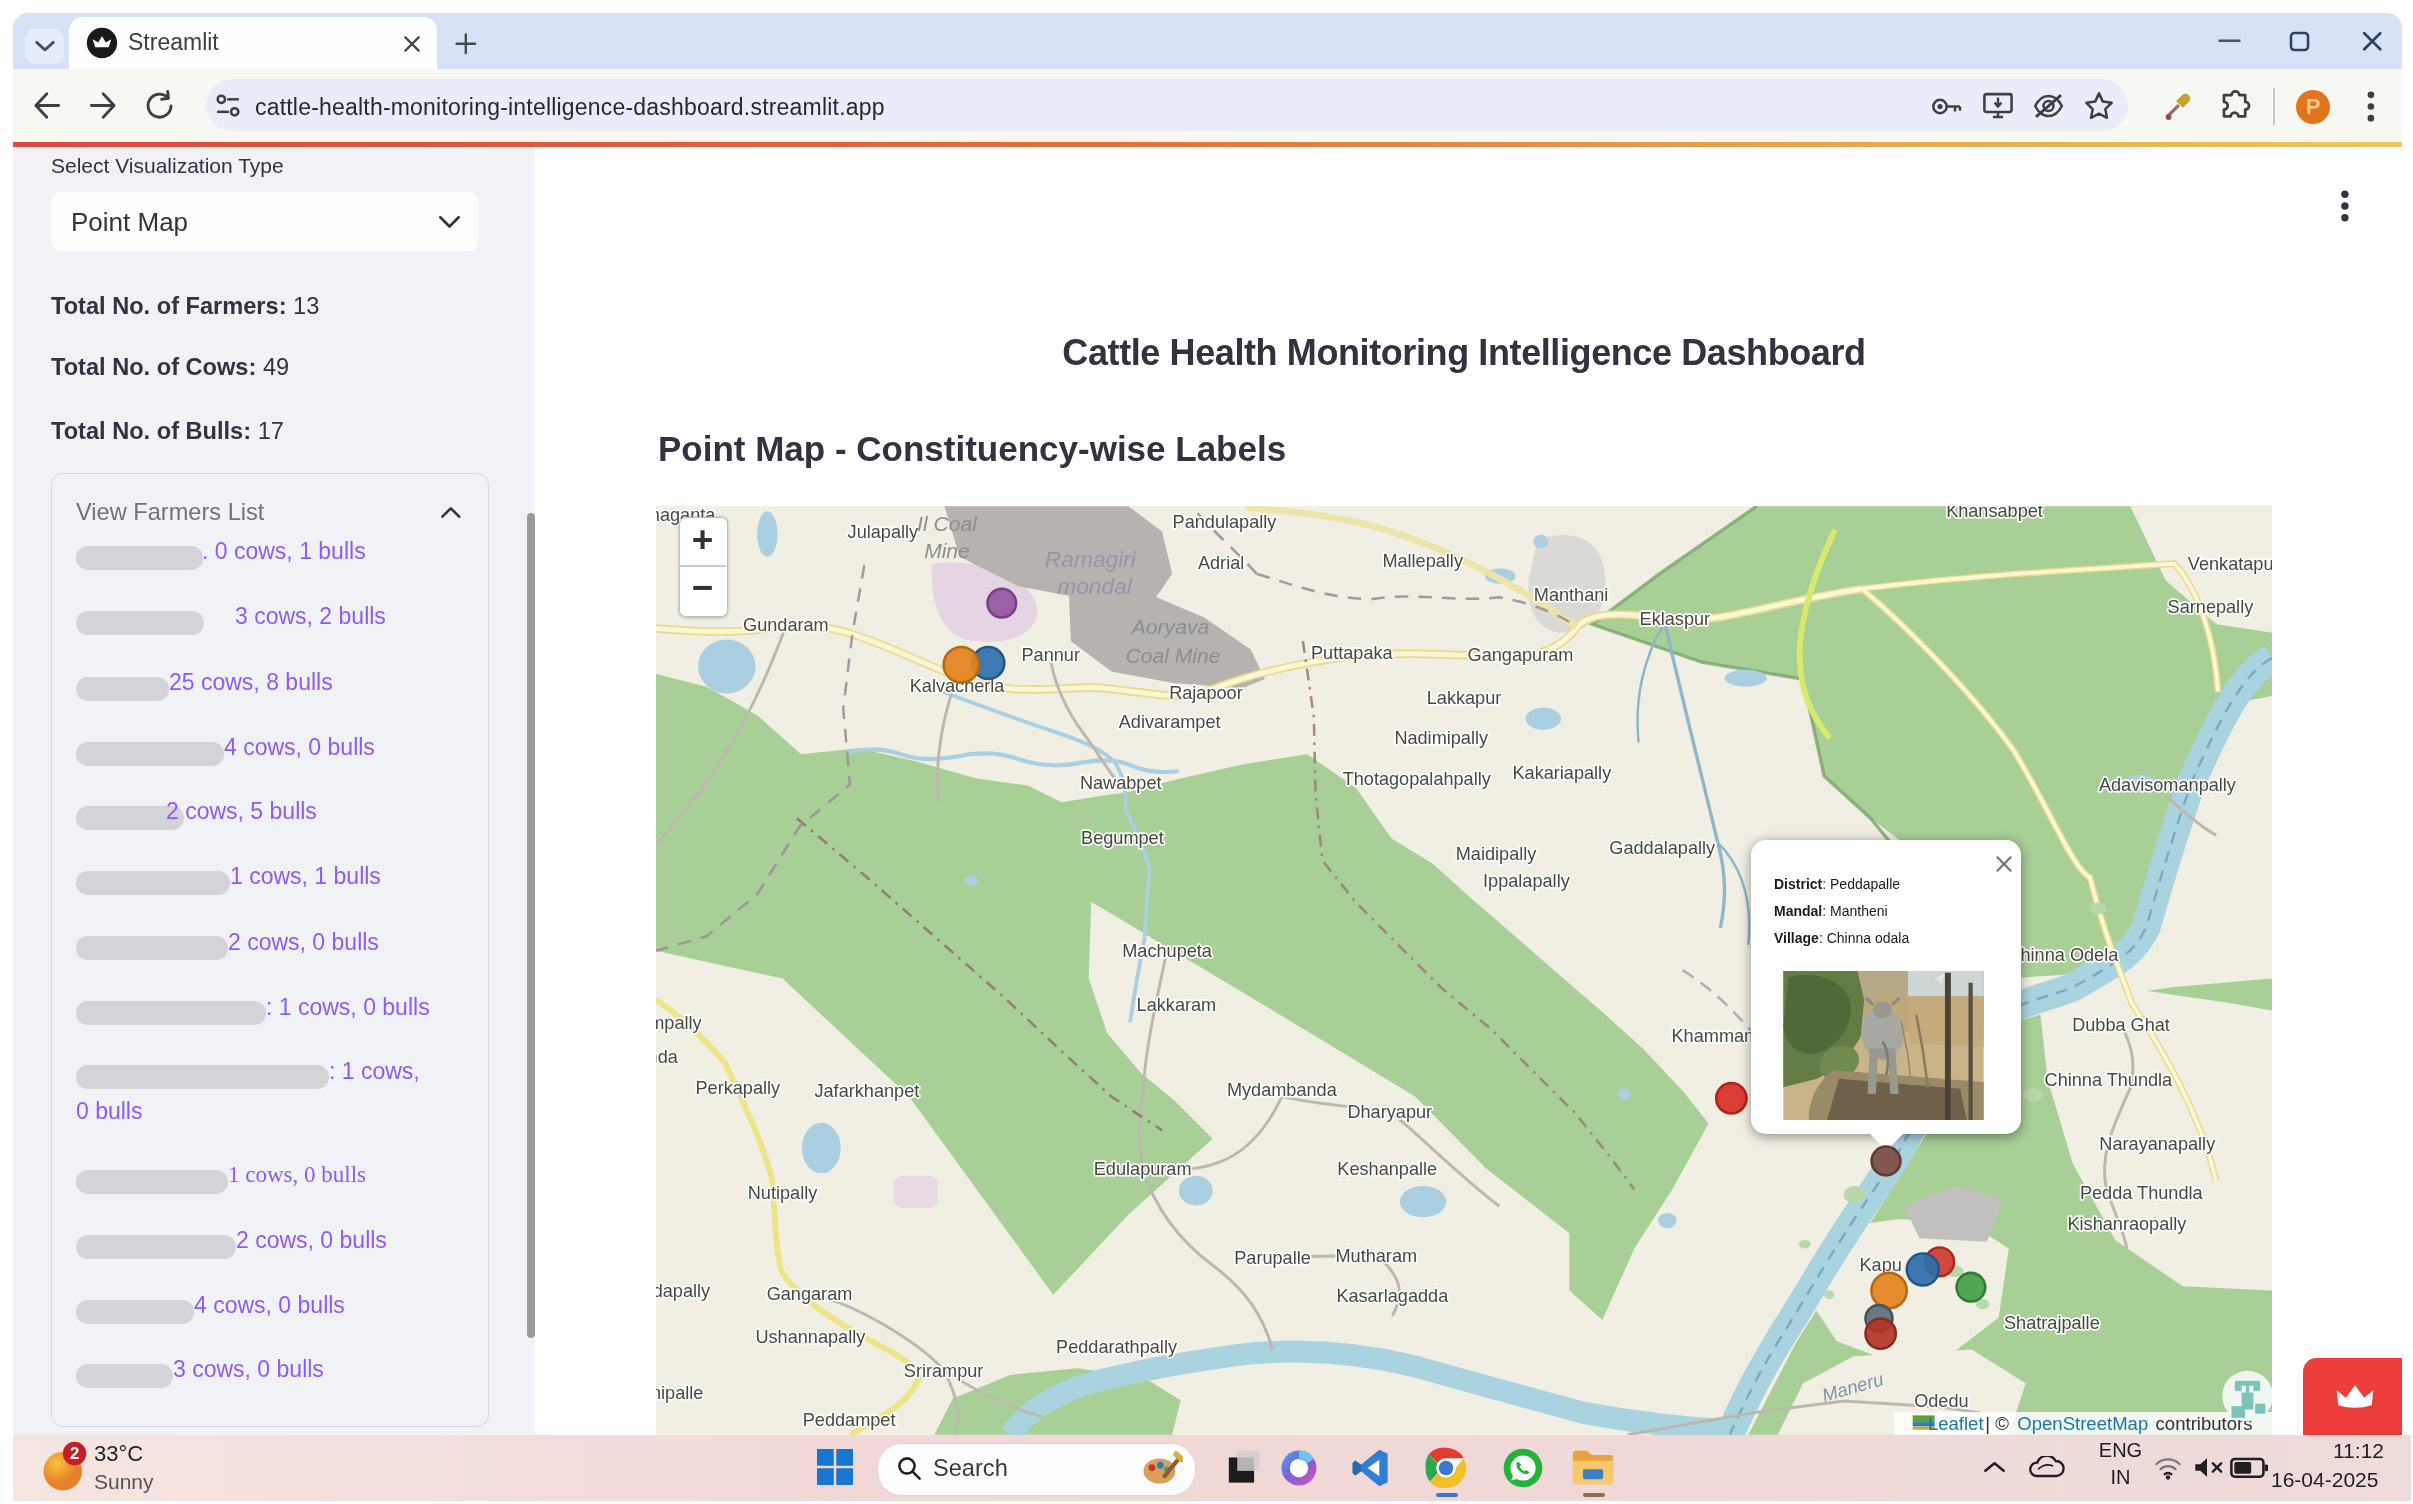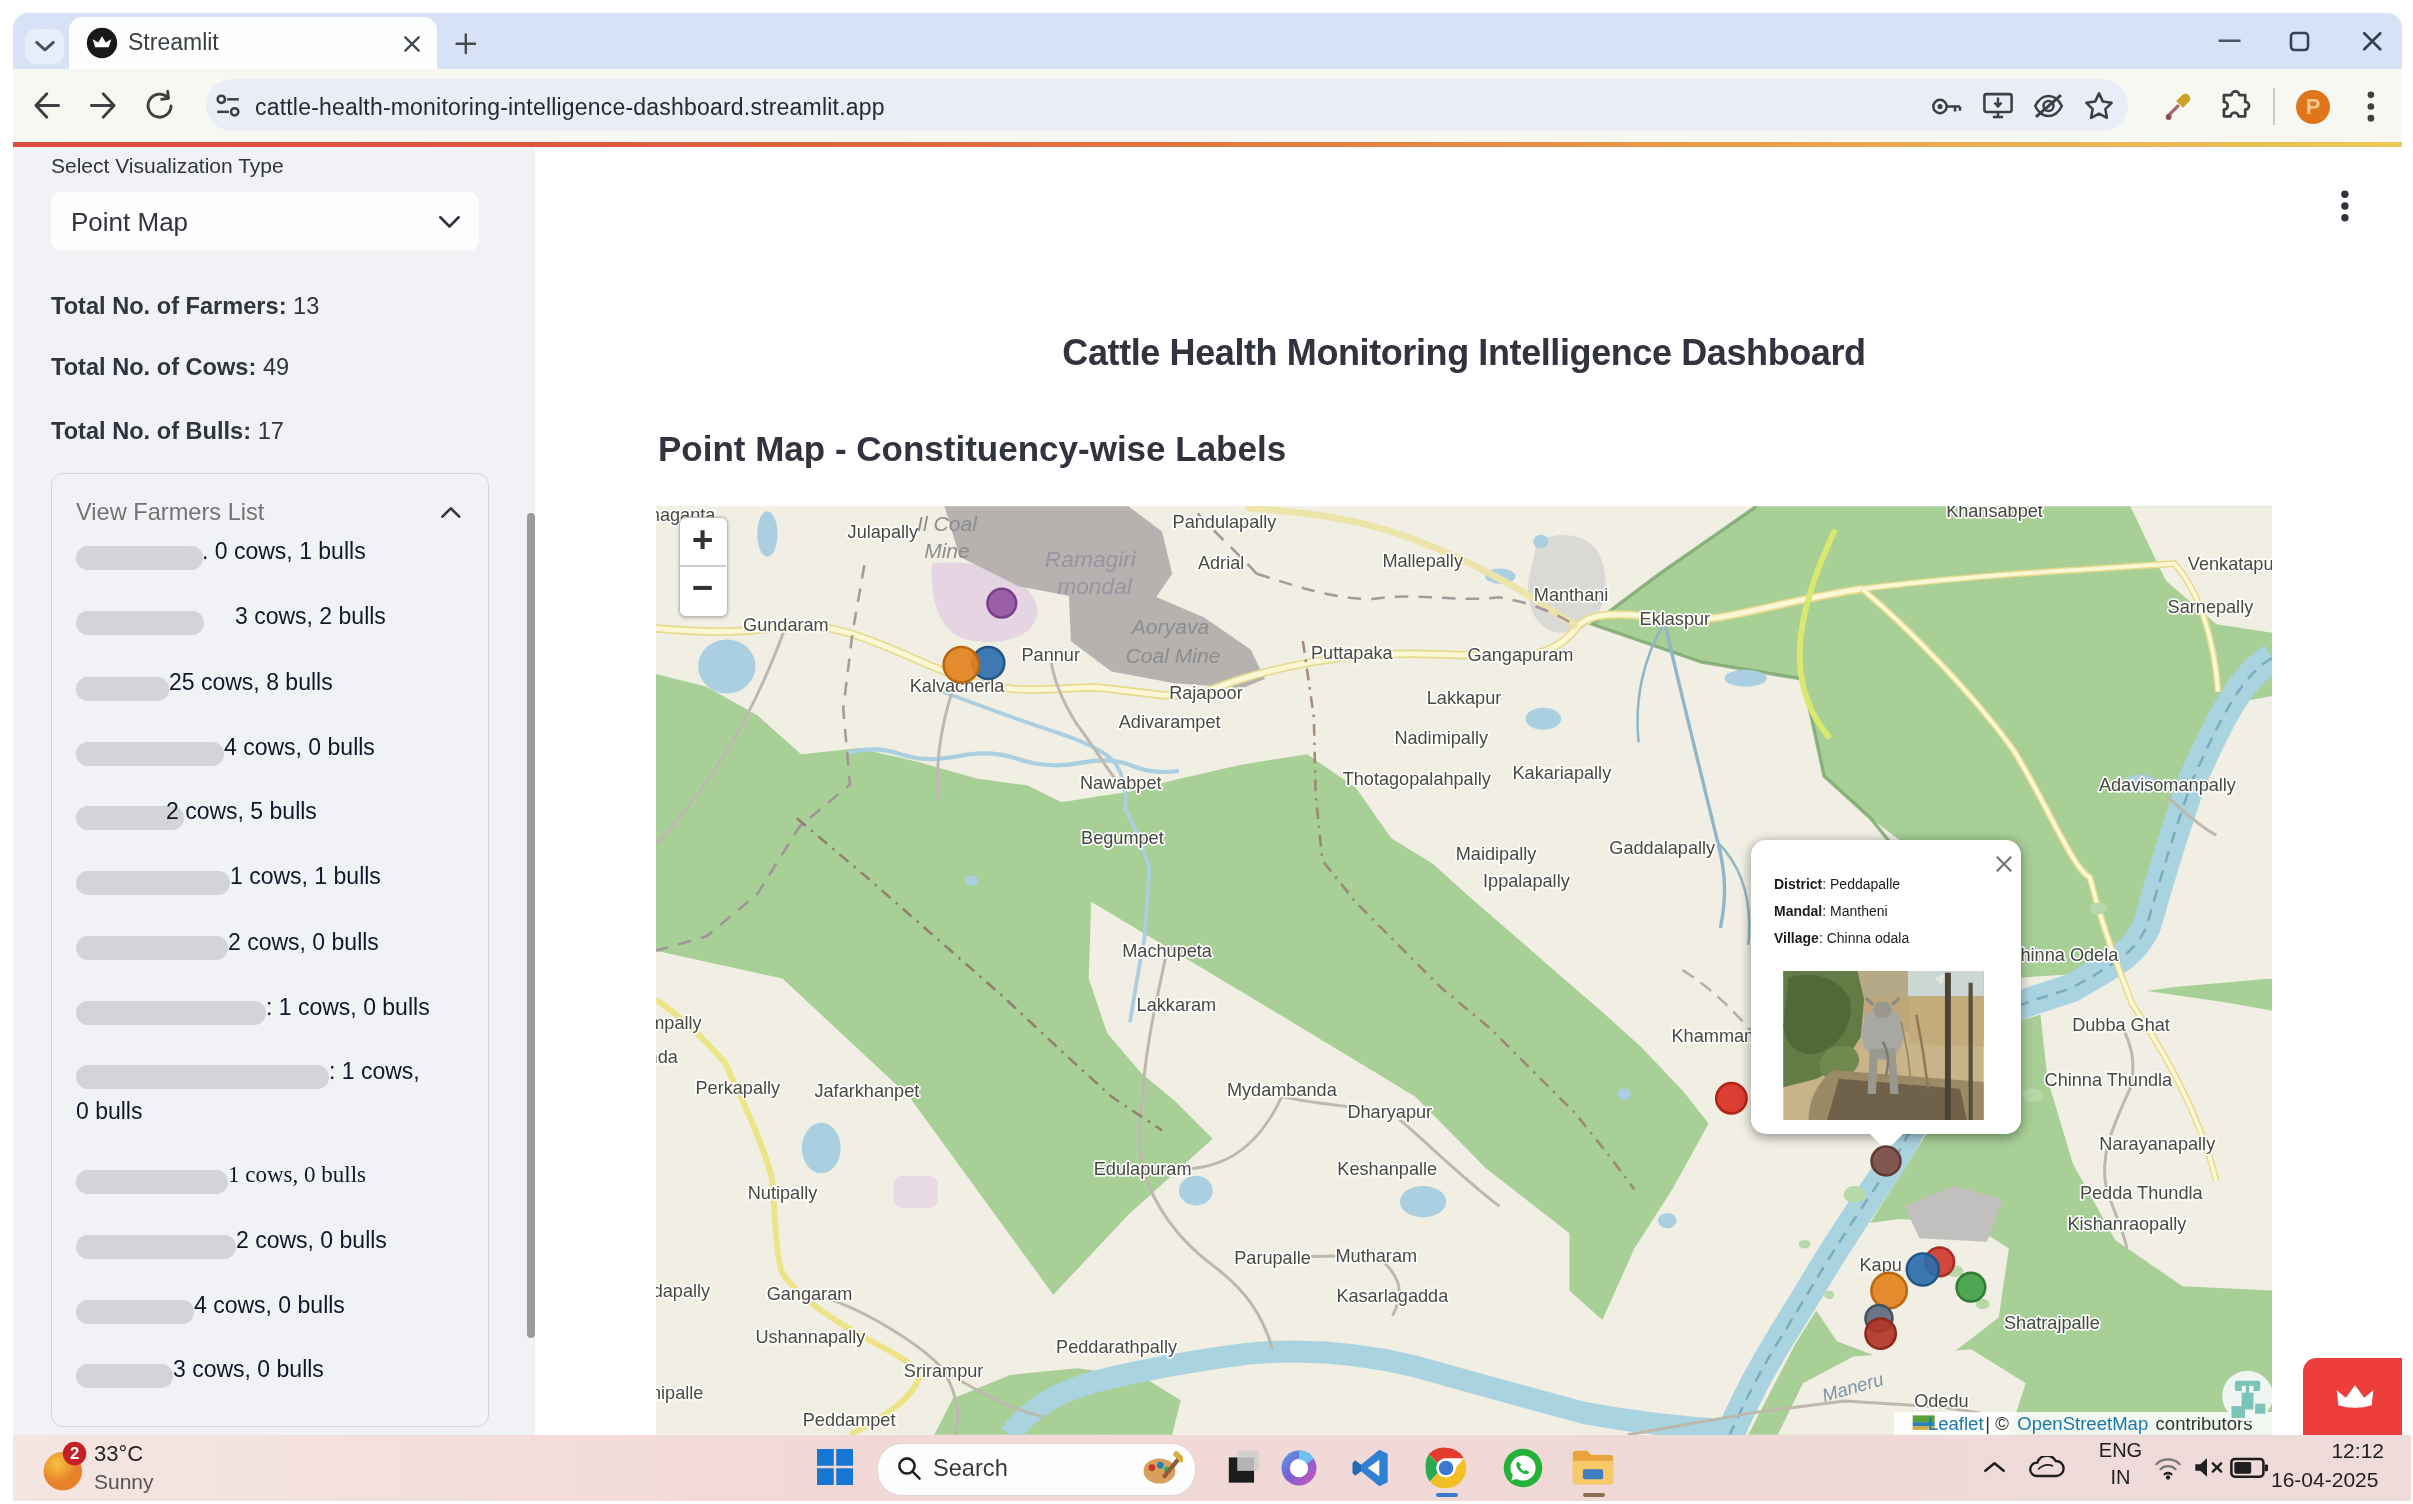--- a/index.html
+++ b/index.html
@@ -13,21 +13,21 @@
 #pill{left:206px;top:79px;width:1922px;height:52px;background:#e9edf7;border-radius:26px;}
 #urltext{left:255px;top:94px;font-size:23px;color:#27292d;letter-spacing:0.2px;}
 #decor{left:12.7px;top:142px;width:2389px;height:5px;background:linear-gradient(90deg,#dd4a3e,#de5a3e 25%,#e2773f 50%,#e8a44c 75%,#ecc85a 100%);}
 
 #sidebar{left:12.7px;top:147px;width:522px;height:1288px;background:#f0f2f6;}
 #sbshadow{left:535px;top:147px;width:18.6px;height:1288px;background:linear-gradient(90deg,rgba(200,200,205,.35),rgba(255,255,255,0));}
 .sblabel{font-size:21px;color:#31333f;}
 #selectbox{left:51px;top:192px;width:428px;height:59px;background:#fdfdfe;border-radius:10px;}
 .totals{font-size:23.6px;color:#31333f;}
 #expander{left:51px;top:473px;width:436px;height:952px;border:1.7px solid #d5d6dd;border-radius:11.8px;}
-.item{font-size:23px;color:#0f172a;white-space:nowrap;text-align:center;}
+.item{font-size:23px;color:#8b5cf6;white-space:nowrap;text-align:center;}
 .blob{position:absolute;height:23.6px;border-radius:11.8px;background:#d3d3d8;}
 #sbthumb{left:527px;top:513px;width:8.4px;height:825px;background:#9b9b9b;border-radius:4.2px;}
 
 #main{left:535px;top:147px;width:1867px;height:1288px;background:#ffffff;}
 #h1t{left:656px;top:332px;width:1616px;text-align:center;font-size:36px;font-weight:bold;color:#31333f;letter-spacing:-0.4px;}
 #h3t{left:658px;top:429px;font-size:35px;font-weight:bold;color:#31333f;text-align:center;}
 
 #taskbar{left:12.7px;top:1435px;width:2398px;height:66px;background:linear-gradient(90deg,#f5e6e2,#f1d8d6 35%,#efd9d7 70%,#eedcda 100%);}
 .tray{font-size:20px;color:#1f1f1f;}
 
@@ -485,15 +485,15 @@
   </svg>
 <svg class="abs" style="left:2192px;top:1454px" width="35" height="27" viewBox="0 0 42 32">
     <path d="M4 12 h6 l8-7 v22 l-8-7 H4 Z" fill="#1f1f1f"></path>
     <path d="M25 11 L35 21 M35 11 L25 21" stroke="#1f1f1f" stroke-width="2.8" stroke-linecap="round"></path>
   </svg>
 <svg class="abs" style="left:2230px;top:1456px" width="39" height="23.6" viewBox="0 0 46 28">
     <rect x="1.5" y="3.5" width="38" height="21" rx="4" fill="none" stroke="#1f1f1f" stroke-width="3"></rect>
     <rect x="5" y="7" width="20" height="14" rx="2" fill="#1f1f1f"></rect>
     <rect x="41" y="10" width="4" height="8" rx="1.5" fill="#1f1f1f"></rect>
   </svg>
-<div class="abs tray" style="left:2296px;top:1439px;width:88px;text-align:right;font-size:21px;">12:12</div>
+<div class="abs tray" style="left:2296px;top:1439px;width:88px;text-align:right;font-size:21px;">11:12</div>
 <div class="abs tray" style="left:2271px;top:1468px;width:113px;text-align:left;font-size:21px;">16-04-2025</div>
 
 
 </body></html>

